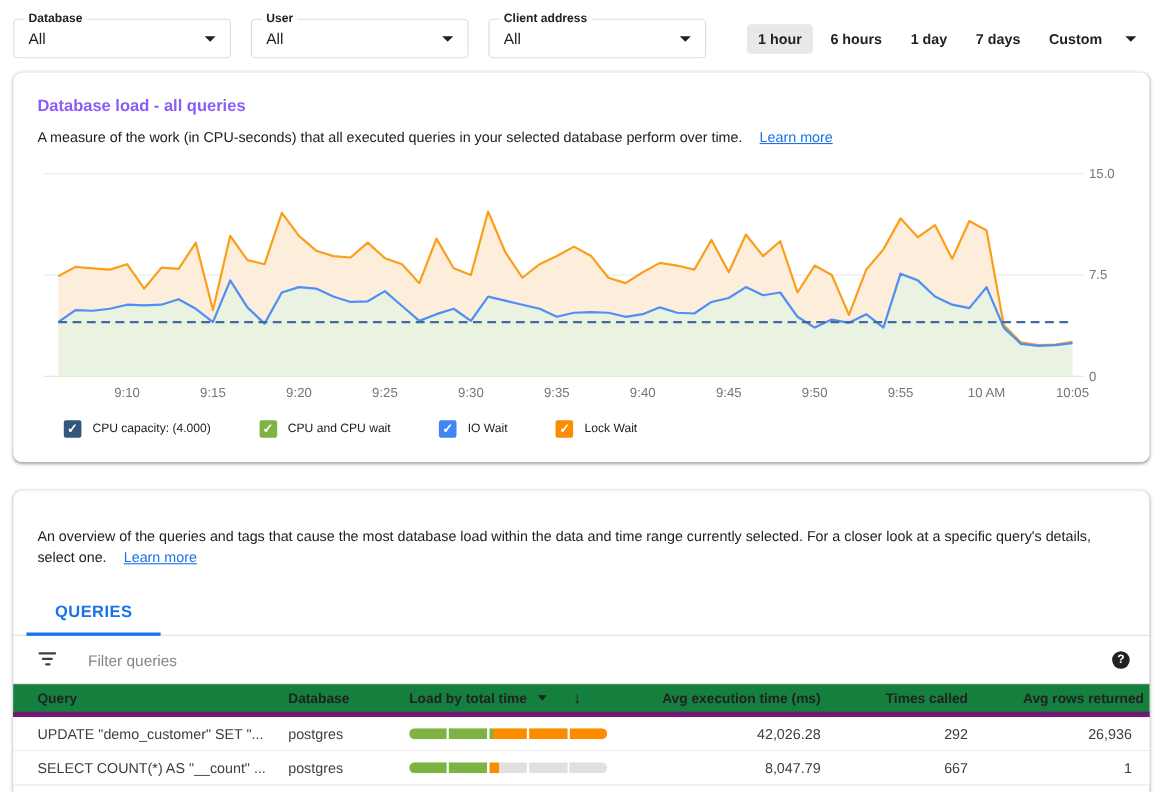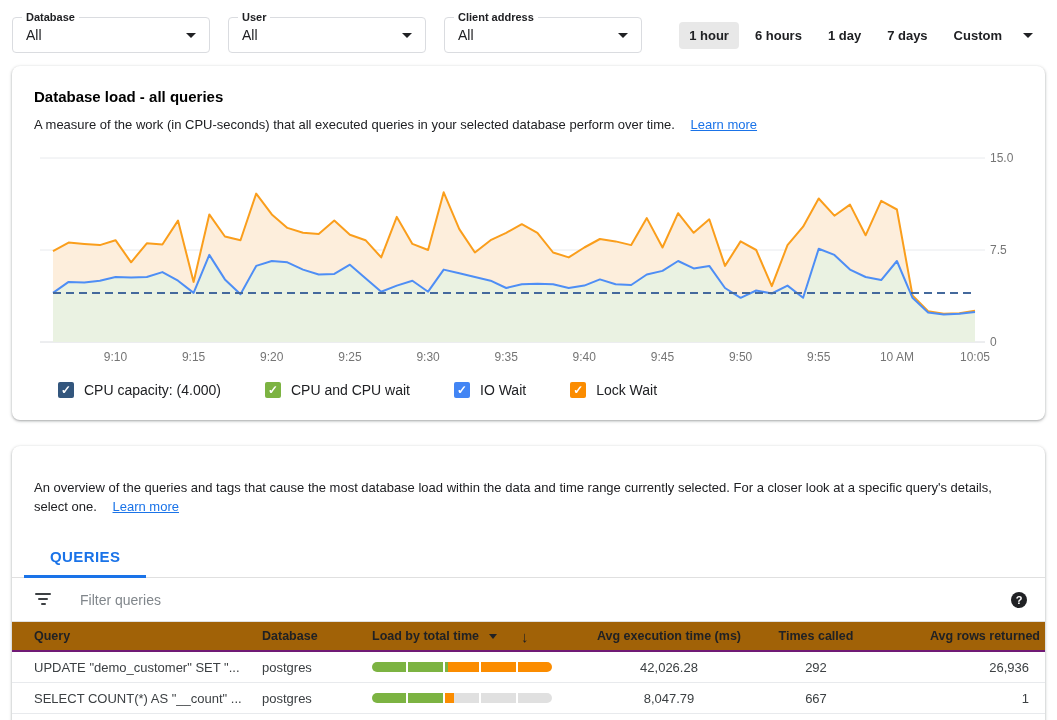--- a/index.html
+++ b/index.html
@@ -34,35 +34,35 @@
     border-radius:4px; cursor:pointer; white-space:nowrap;
   }
   .tr-opt.sel { background:#e8e8e8; }
   .tr-custom { display:flex; align-items:center; gap:21px; }
   
   .card {
     margin:8px 12px 26px 12px; background:#fff; border-radius:8px;
     box-shadow:0 1px 2px 0 rgba(60,64,67,.30), 0 1px 3px 1px rgba(60,64,67,.15);
   }
   .card-pad { padding:22px 22px 0 22px; }
-  .card-title { font-size:15px; font-weight:bold; color:#000000; margin:0; }
+  .card-title { font-size:15px; font-weight:bold; color:#8b5cf6; margin:0; }
   .card-desc { margin:10px 0 0 0; font-size:13px; color:#202124; line-height:19px; max-width:1000px; }
   .link { color:#1a73e8; text-decoration:underline; cursor:pointer;padding-left:12px; }
   
   .chart-wrap { position:relative; height:218px; margin:16px 0 8px 6px; }
   .chart-wrap svg { display:block; }
   .legend { display:flex; align-items:center; gap:44px; padding:6px 0 22px 24px; }
   .legend-item { display:flex; align-items:center; gap:10px; cursor:pointer; }
   .legend-check {
     width:16px; height:16px; border-radius:2px; color:#fff;
     display:flex; align-items:center; justify-content:center;
     font-size:12px; font-weight:bold;
   }
   .legend-check::after { content:"\2713"; }
-  .legend-label { font-size:14px; color:#202124; }
+  .legend-label { font-size:11px; color:#202124; }
   
   .tabs { display:flex; border-bottom:1px solid #e0e0e0; margin-top:20px; padding-left:12px; }
   .tab {
     padding:12px 26px 10px 26px; font-size:15px; font-weight:bold; letter-spacing:.4px;
     color:#5f6368; cursor:pointer; border-bottom:3px solid transparent; margin-bottom:-1px;
   }
   .tab.active { color:#1a73e8; border-bottom-color:#1a73e8; }
   .filter-row { display:flex; align-items:center; height:44px; padding:0 18px 0 22px; border-bottom:1px solid #e0e0e0; }
   .filter-icon { width:18px; height:14px; display:flex; flex-direction:column; align-items:center; gap:3px; margin-right:26px; }
   .filter-icon span { display:block; height:2px; background:#3c4043; border-radius:1px; }
@@ -70,26 +70,26 @@
   .filter-icon span:nth-child(2){ width:10px; }
   .filter-icon span:nth-child(3){ width:5px; }
   .filter-input { border:none; outline:none; flex:1; font-family:inherit; font-size:14px; color:#ef4444; }
   .filter-input::placeholder { color:#80868b; }
   .help-btn {
     width:16px; height:16px; border-radius:50%; background:#202124; color:#fff;
     border:none; font-size:11px; font-weight:bold; line-height:16px; text-align:center;
     padding:0; cursor:pointer; font-family:inherit;
   }
   .tgrid { display:grid; grid-template-columns:250px 110px 220px 160px 134px 159px; align-items:center; }
-  .thead { background:#a16207; border-bottom:2px solid #701a75; height:30px; }
+  .thead { background:#15803d; border-bottom:5px solid #701a75; height:30px; }
   .th { font-size:12.5px; font-weight:bold; color:#202124; white-space:nowrap; }
   .trow { height:31px; border-bottom:1px solid #e8eaed; background:#fff; cursor:pointer; }
   .td { font-size:13px; color:#3c4043; white-space:nowrap; overflow:hidden; }
   .c1 { padding-left:22px; }
-  .num { text-align:center; padding-right:6px; }
+  .num { text-align:right; padding-right:6px; }
   .c6 { text-align:right; padding-right:16px; }
   .th.c6 { padding-right:5px; }
   .col-load { display:flex; align-items:center; gap:6px; }
   .tri-down {
     width:0; height:0; border-left:4.5px solid transparent; border-right:4.5px solid transparent;
     border-top:5px solid #202124; display:inline-block; margin-left:4px;
   }
   .sort-arrow { font-size:15px; font-weight:bold; color:#202124; margin-left:18px; }
   .load-bar { display:flex; width:180px; height:10px; }
   .bar-seg { flex:1; margin-right:2px; }

